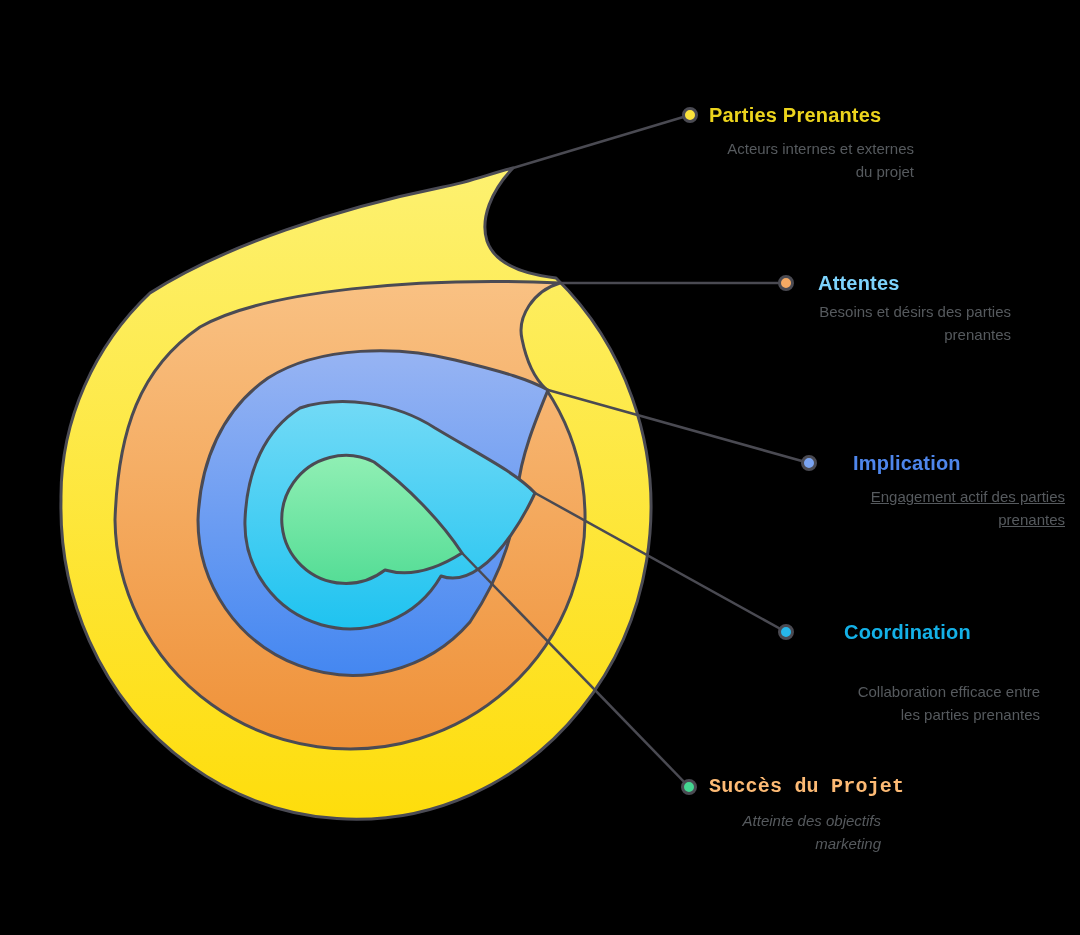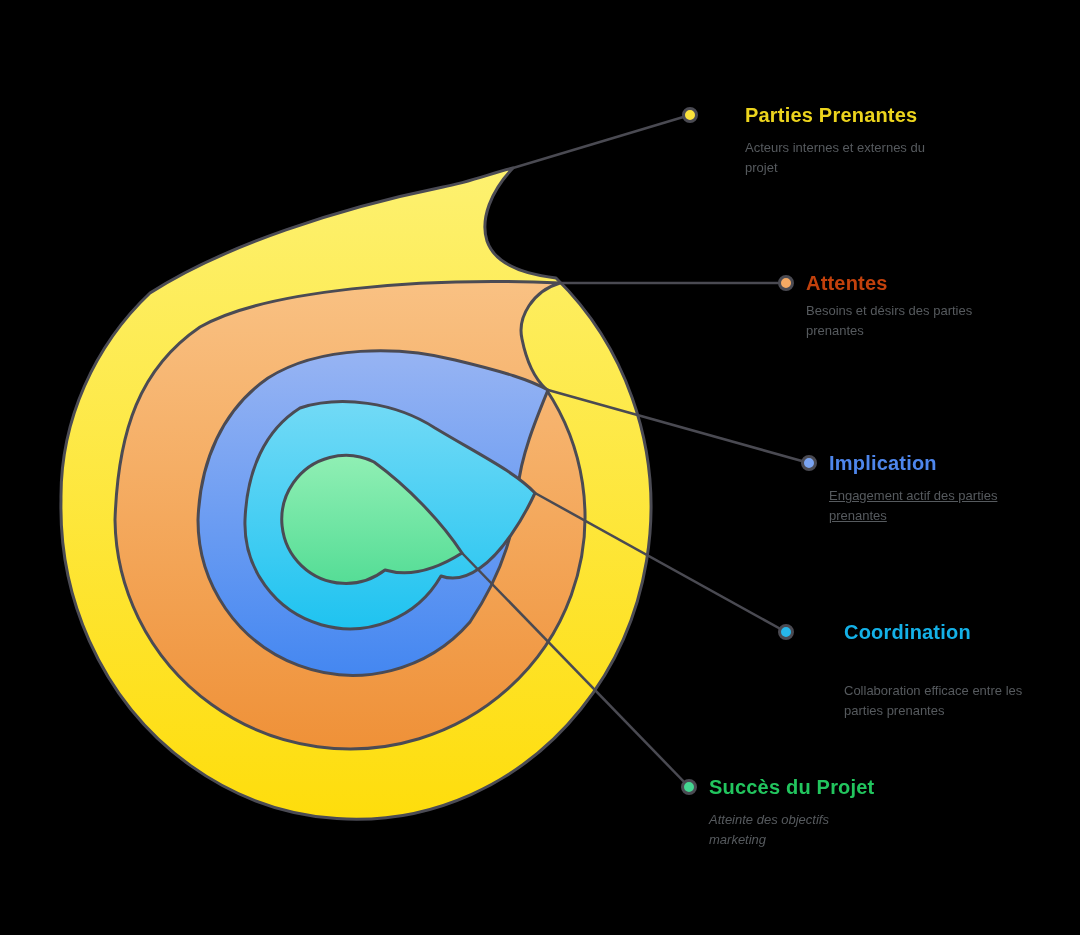--- a/index.html
+++ b/index.html
@@ -7,24 +7,24 @@
     width:1080px;height:935px;position:relative;overflow:hidden;
     background:#000000;
     font-family:"Liberation Sans", sans-serif;
   }
   #diagram-svg{position:absolute;left:0;top:0;}
   .layer-shape{stroke-width:3;stroke-linejoin:round;}
   .connector{stroke-width:2.5;fill:none;}
   .dot{stroke-width:3;}
   .label{position:absolute;}
   .label .title{display:block;font-size:20px;font-weight:700;line-height:24px;letter-spacing:.2px;}
-  .label .desc{margin-top:11px;font-size:13px;font-weight:400;line-height:1.5;}
-  .label-0{left:709px;top:103px;margin-left:36px;}  .label-0 .desc{max-width:205px;}
+  .label .desc{margin-top:11px;font-size:15px;font-weight:400;line-height:1.5;text-align:right;}
+  .label-0{left:709px;top:103px;}  .label-0 .desc{max-width:205px;}
   .label-1{left:806px;top:271px;}  .label-1 .desc{max-width:205px;margin-top:6px;}
-  .label-2{left:829px;top:451px;}  .label-2 .desc{max-width:212px;text-decoration:underline;}
+  .label-2{left:853px;top:451px;}  .label-2 .desc{max-width:212px;text-decoration:underline;}
   .label-3{left:844px;top:620px;}  .label-3 .desc{max-width:196px;}
   .label-4{left:709px;top:775px;}  .label-4 .desc{max-width:172px;}
 </style>
 </head>
 <body style="background: rgb(0, 0, 0);">
 
 <svg id="diagram-svg" width="1080" height="935" viewBox="0 0 1080 935">
   <defs>
     <linearGradient id="grad-0" x1="0" y1="0" x2="0" y2="1">
       <stop offset="0" stop-color="#fdf170"></stop>
@@ -75,27 +75,27 @@
   <circle class="dot" cx="809" cy="463" r="6.5" fill="#7aa4f2" stroke="#4a4a52"></circle>
   <circle class="dot" cx="786" cy="632" r="6.5" fill="#27b7ea" stroke="#4a4a52"></circle>
   <circle class="dot" cx="689" cy="787" r="6.5" fill="#44d691" stroke="#4a4a52"></circle>
 </svg>
 
 <div class="label label-0">
   <span class="title" style="color: rgb(236, 212, 29);">Parties Prenantes</span>
   <div class="desc" style="color: rgb(86, 90, 94);">Acteurs internes et externes du projet</div>
 </div>
 <div class="label label-1">
-  <span class="title" style="color: #c2410c;">Attentes</span>
+  <span class="title" style="color: #7dd3fc; margin-left: 12px;">Attentes</span>
   <div class="desc" style="color: rgb(86, 90, 94);">Besoins et désirs des parties prenantes</div>
 </div>
 <div class="label label-2">
   <span class="title" style="color: rgb(78, 134, 236);">Implication</span>
   <div class="desc" style="color: rgb(86, 90, 94);">Engagement actif des parties prenantes</div>
 </div>
 <div class="label label-3">
   <span class="title" style="color: rgb(20, 177, 231);">Coordination</span>
   <div class="desc" style="color: rgb(86, 90, 94); margin-top: 37px;">Collaboration efficace entre les parties prenantes</div>
 </div>
 <div class="label label-4">
-  <span class="title" style="color: #22c55e;">Succès du Projet</span>
+  <span class="title" style="color: #fdba74; font-family: Liberation Mono, monospace;">Succès du Projet</span>
   <div class="desc" style="color: rgb(86, 90, 94); font-style: italic;">Atteinte des objectifs marketing</div>
 </div>
 
 </body></html>

